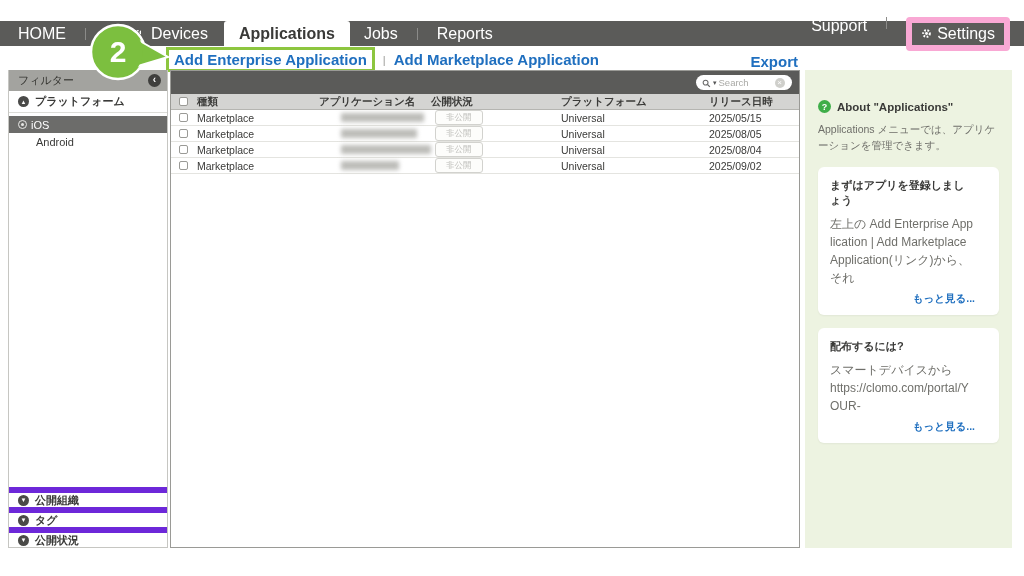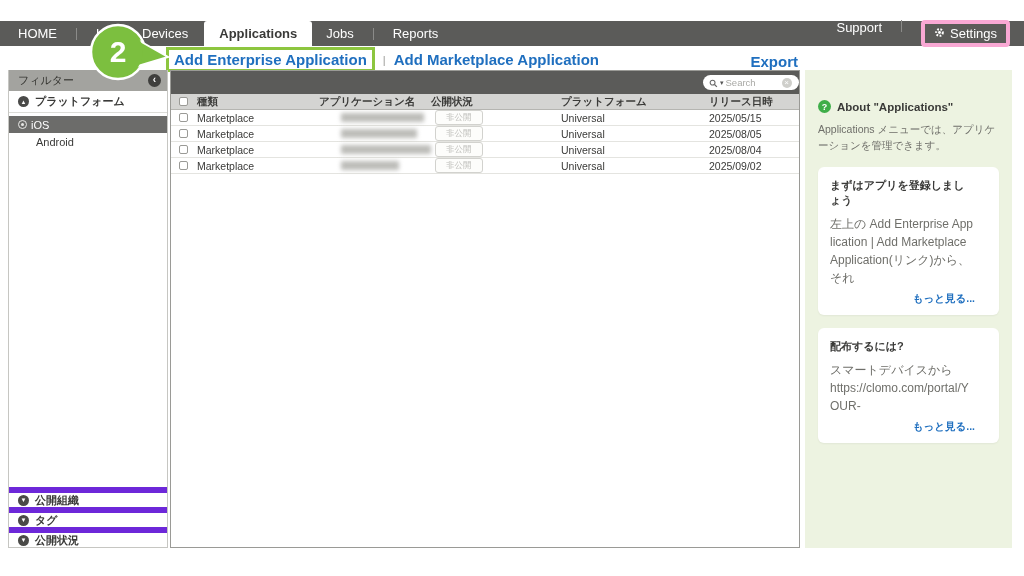--- a/index.html
+++ b/index.html
@@ -2,31 +2,31 @@
 <html><head>
 <meta charset="utf-8">
 <style>
   * { margin:0; padding:0; box-sizing:border-box; }
   html,body { width:1024px; height:576px; background:#fff; overflow:hidden;
     font-family:"Liberation Sans","DejaVu Sans",sans-serif; color:#3a3a38; }
   .screen { position:relative; width:1024px; height:576px; background:#fff; }
 
   
   .topbar { position:absolute; left:0; top:21px; width:1024px; height:25px;
-    background:#5b5b59; display:flex; align-items:center; color:#fff; font-size:13px; }
+    background:#5b5b59; display:flex; align-items:center; color:#fff; font-size:16px; }
   .nav-item { white-space:nowrap; cursor:pointer; }
   .nav-home { margin-left:18px; }
   .nav-sep { width:1px; height:12px; background:#8b8b89; margin:0 19px; }
   .nav-users { margin-right:10px; max-width:36px; overflow:hidden; }
   .nav-devices { margin-right:16px; }
   .nav-tab-active { background:#fff; color:#3a3a38; font-weight:bold; height:25px;
     display:flex; align-items:center; padding:0 15px; border-radius:3px 3px 0 0; margin-right:14px; }
   .nav-jobs { margin-right:0; }
   .nav-right { margin-left:auto; display:flex; align-items:flex-start; }
-  .settings-pill { display:flex; align-items:center; gap:5px; border:4px solid #f9a8d4;
+  .settings-pill { display:flex; align-items:center; gap:5px; border:6px solid #f9a8d4;
     border-radius:4px; padding:2px 9px; margin-right:14px; cursor:pointer; }
 
   
   .subbar { position:absolute; left:166px; top:48px; display:flex; align-items:center; height:23px; }
   .hl-box { border:3px solid #8dc63f; padding:1px 5px; display:flex; align-items:center; }
   .blue-link { color:#1f6fbf; font-size:15px; font-weight:bold; text-decoration:none; cursor:pointer; white-space:nowrap; }
   .link-sep { color:#9a9a96; margin:0 8px; font-size:11px; }
   .export-link { position:absolute; right:226px; top:53px; }
 
   
@@ -52,21 +52,21 @@
   .sb-item.child { padding-left:27px; }
   .radio-icon { width:9px; height:9px; border:1.5px solid #e8e8e6; border-radius:50%;
     display:flex; align-items:center; justify-content:center; flex:0 0 auto; }
   .radio-icon::after { content:""; width:3px; height:3px; background:#e8e8e6; border-radius:50%; }
   .sb-spacer { flex:1 1 auto; }
 
   
   .table-panel { position:absolute; left:170px; top:70px; width:630px; height:478px;
     border:1px solid #9a9a96; background:#fff; display:flex; flex-direction:column; }
   .tp-toolbar { height:23px; background:#5b5b59; display:flex; align-items:center;
-    justify-content:flex-end; flex:0 0 auto; }
+    justify-content:flex-end; padding-right:7px; flex:0 0 auto; }
   .search-pill { width:96px; height:15px; background:#fff; border-radius:9px; display:flex;
     align-items:center; padding:0 3px 0 6px; gap:2px; }
   .search-caret { font-size:7px; color:#555; line-height:1; }
   .search-input { border:none; outline:none; width:54px; font-size:9.5px; color:#555;
     font-family:inherit; background:transparent; }
   .search-input::placeholder { color:#a9a9a5; }
   .search-clear { width:10px; height:10px; border-radius:50%; background:#cfcfcb; color:#fff;
     font-size:8px; display:flex; align-items:center; justify-content:center; line-height:1; cursor:pointer; }
   .t-row { display:flex; align-items:center; font-size:10.5px; flex:0 0 auto; }
   .t-head { height:16px; background:#d4d4d2; border-bottom:1px solid #b5b5b1; font-weight:bold; }

